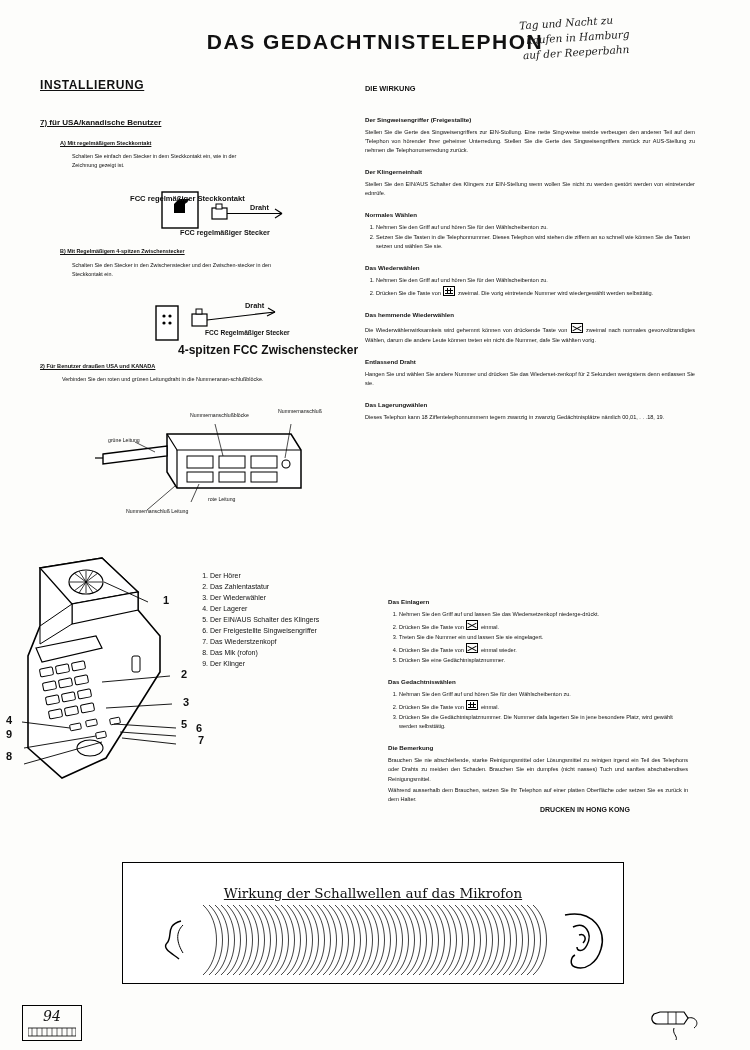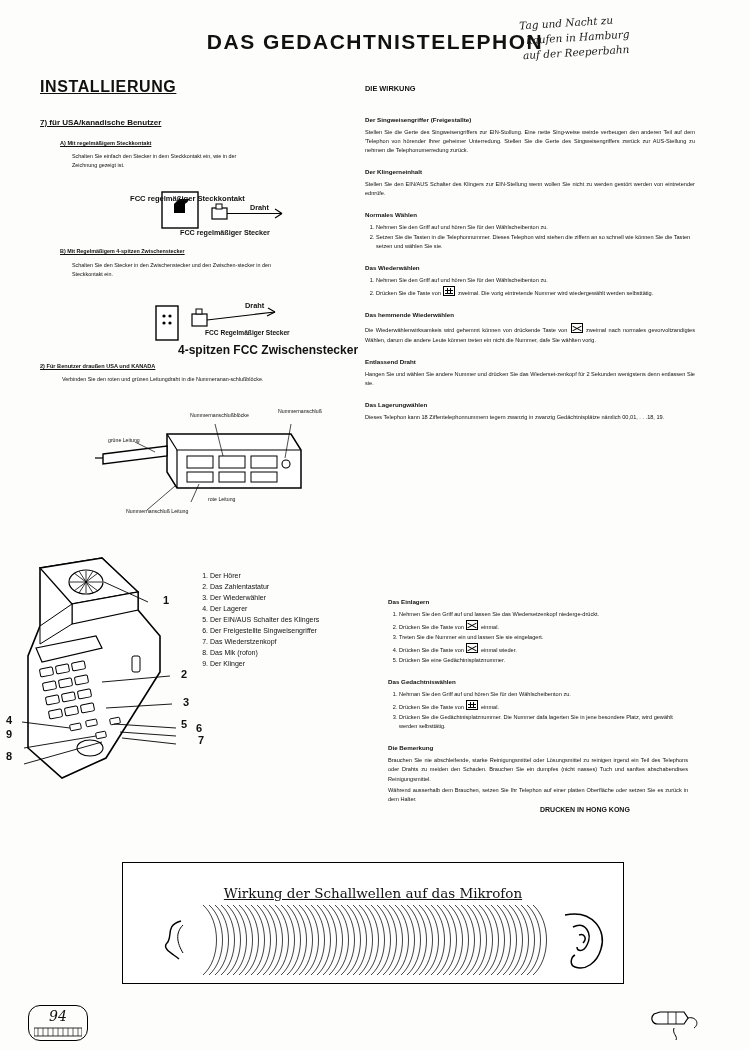--- a/index.html
+++ b/index.html
@@ -43,21 +43,21 @@
     line-height: 1.45;
     transform: rotate(-3.5deg);
     color: #1a1a1a;
   }
   #handwritten-note div:nth-child(2) { margin-left: 6px; }
   #handwritten-note div:nth-child(3) { margin-left: 2px; }
 
   
   #installation-heading {
     left: 40px; top: 78px;
-    font-size: 16px;
+    font-size: 12px;
     font-weight: bold;
     letter-spacing: 0.6px;
     text-decoration: underline;
   }
   #sec1-heading {
     left: 40px; top: 118px;
     font-size: 8px; font-weight: bold;
     text-decoration: underline;
   }
   #sub-a-heading { left: 60px; top: 140px; font-size: 5.6px; font-weight: bold; text-decoration: underline;}
@@ -131,23 +131,23 @@
     position: absolute; left: 0; right: 0; top: 10px;
     text-align: center;
     font-family: "DejaVu Serif", serif;
     font-size: 13.5px;
     text-decoration: underline;
     margin-top: 12px;
   }
 
   
   #page-number-box {
-    left: 28px; top: 1005px; width: 58px; height: 34px;
+    left: 22px; top: 1005px; width: 58px; height: 34px;
     border: 1.4px solid #000;
-    border-radius: 12px;
+    border-radius: 0;
   }
   #page-number {
     position: absolute; left: 0; right: 0; top: 2px;
     text-align: center;
     font-family: "DejaVu Serif", serif;
     font-size: 14px;
     font-style: italic;
   }
 
   svg { display: block; }

